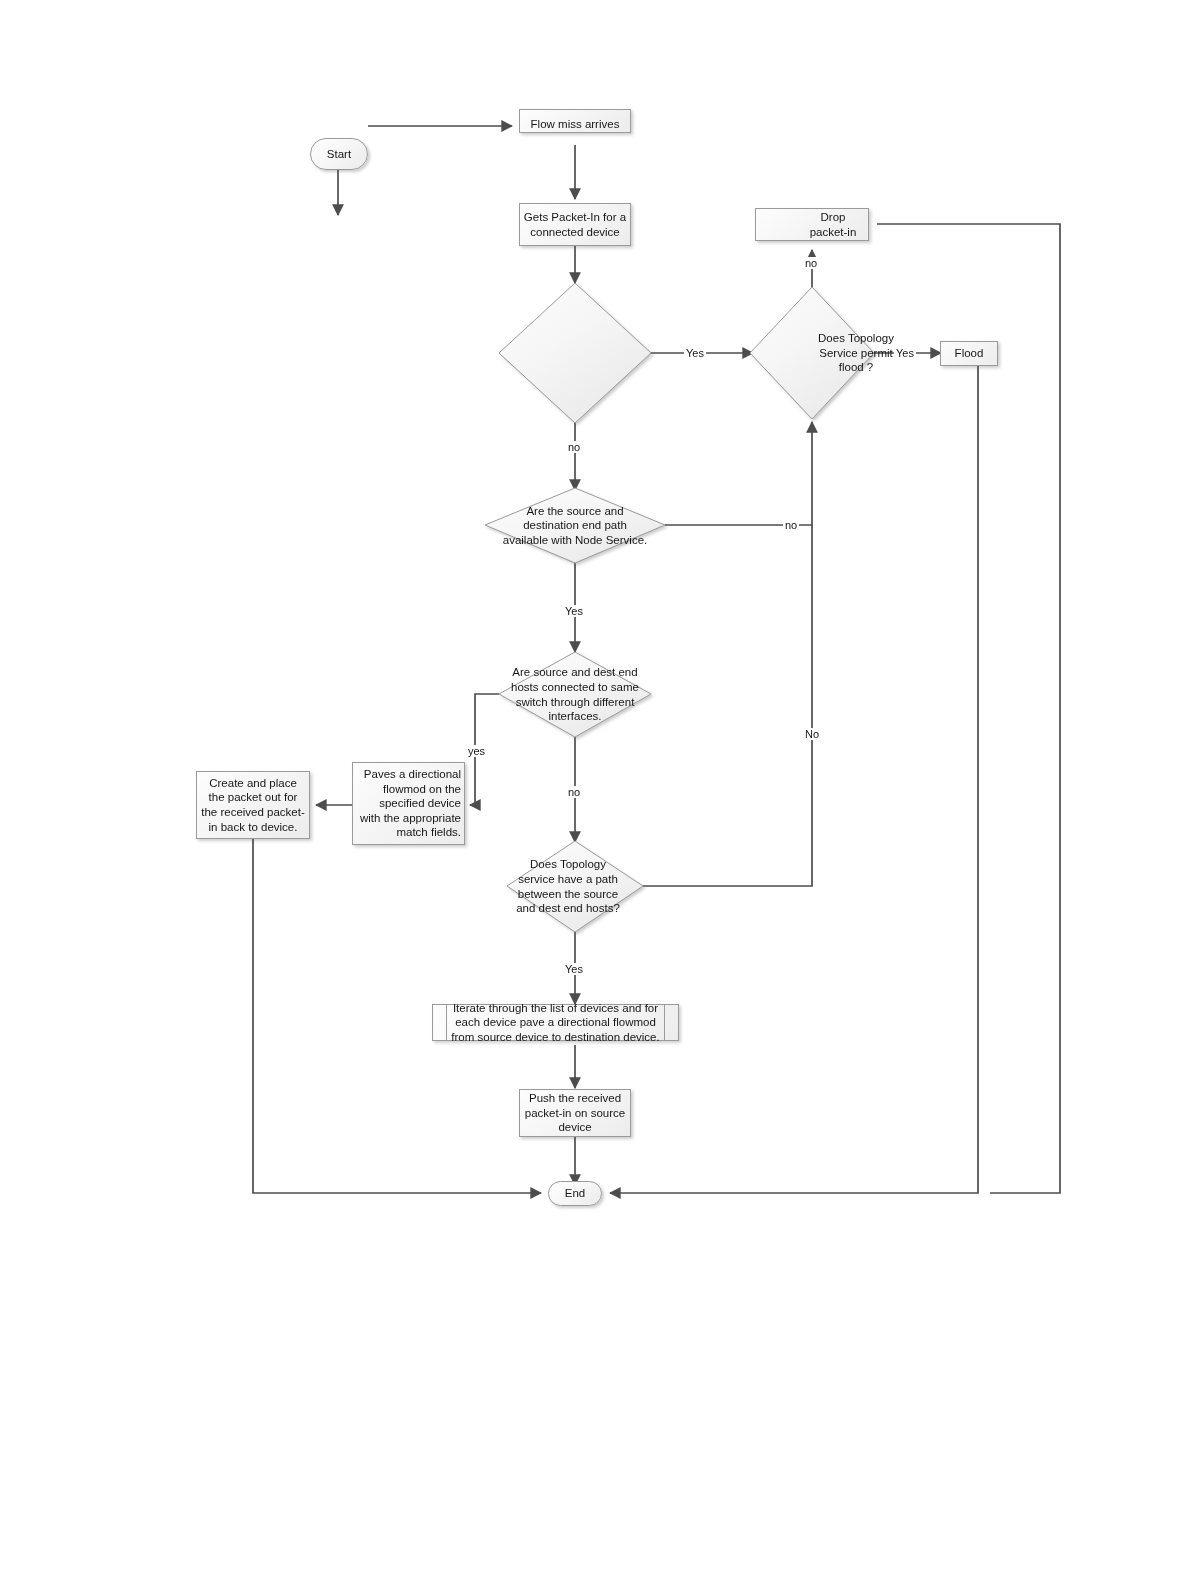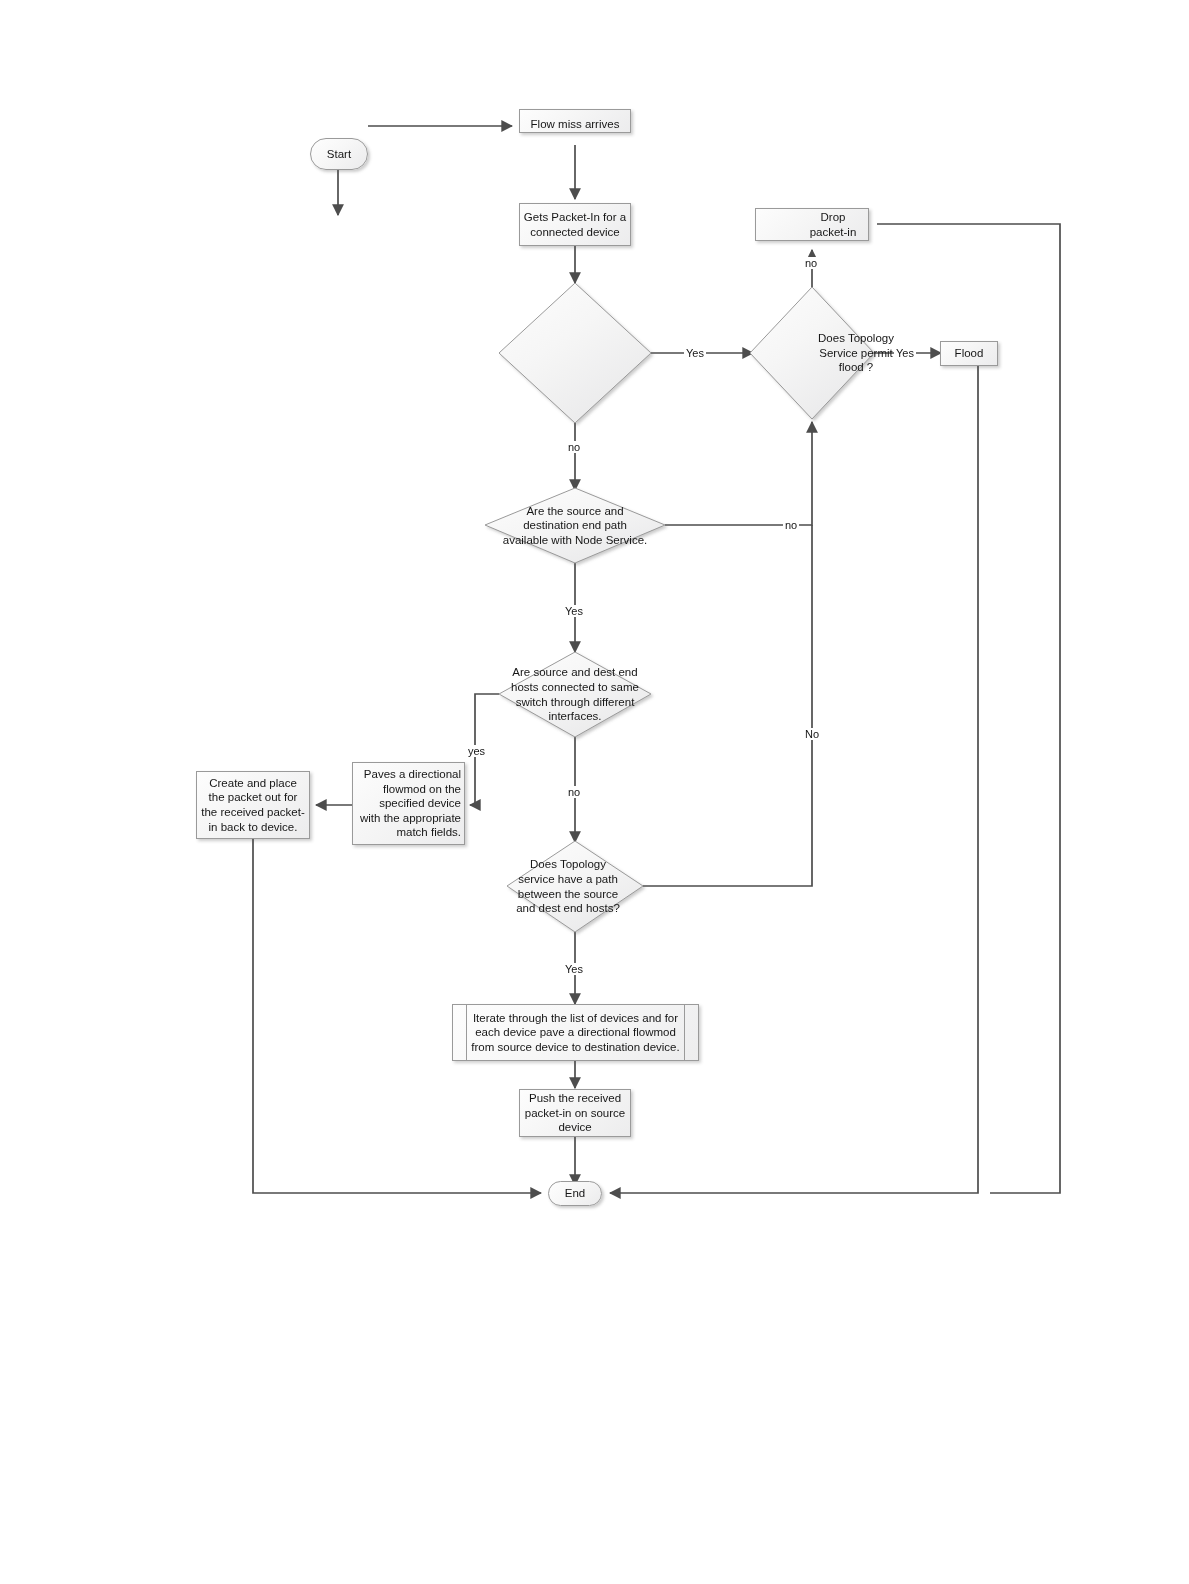--- a/index.html
+++ b/index.html
@@ -204,21 +204,21 @@
   </div>
 
   <div class="node proc" style="left:352px; top:762px; width:113px; height:83px;text-align:right;">
     <span>Paves a directional flowmod on the specified device with the appropriate match fields.</span>
   </div>
 
   <div class="node proc" style="left:196px; top:771px; width:114px; height:68px;">
     <span>Create and place the packet out for the received packet-in back to device.</span>
   </div>
 
-  <div class="node predef" style="left:452px; top:1004px; width:247px; height:57px;">
+  <div class="node predef" style="left:432px; top:1004px; width:247px; height:37px;">
     <span style="padding:0 16px;">Iterate through the list of devices and for each device pave a directional flowmod from source device to destination device.</span>
   </div>
 
   <div class="node proc" style="left:519px; top:1089px; width:112px; height:48px;">
     <span>Push the received packet-in on source device</span>
   </div>
 
   <div class="node term" style="left:548px; top:1181px; width:54px; height:25px;">
     <span>End</span>
   </div>

